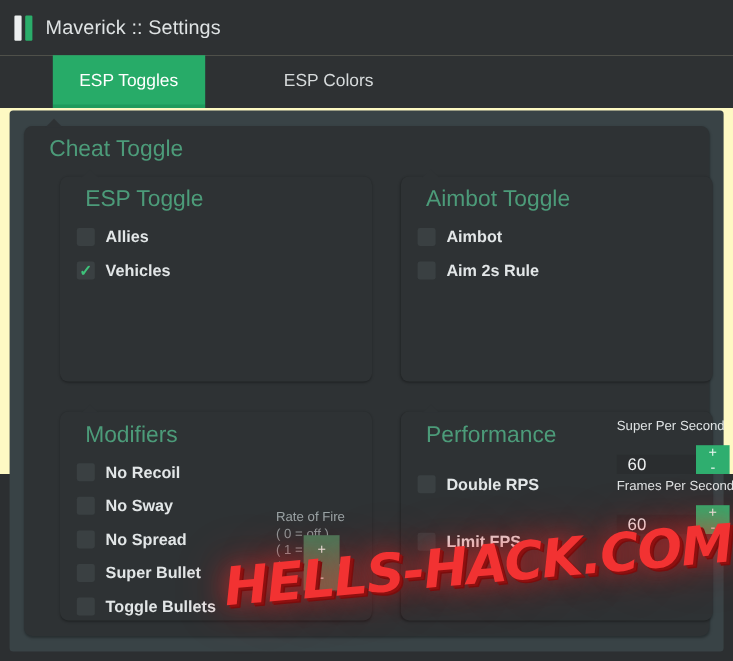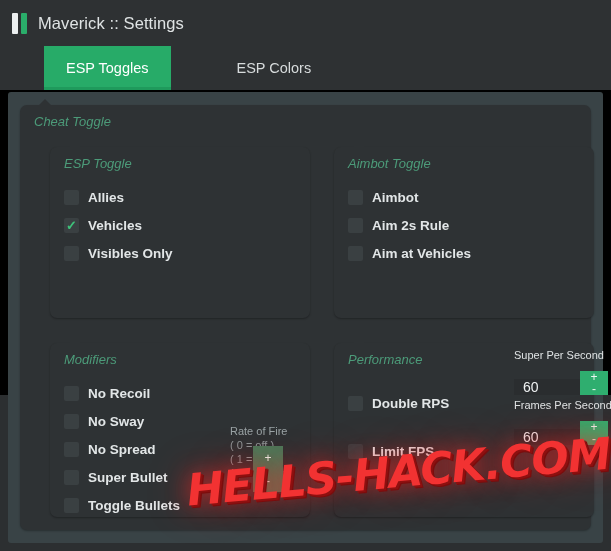--- a/index.html
+++ b/index.html
@@ -5,21 +5,21 @@
   * { box-sizing: border-box; margin: 0; padding: 0; }
   html, body {
     width: 611px; height: 551px;
     overflow: hidden;
     background: #2c2f31;
     font-family: "Liberation Sans", sans-serif;
   }
   #app {
     position: relative;
     width: 611px; height: 395px;
-    background: #000000;
+    background: #fef9c3;
   }
 
   
   .titlebar {
     position: absolute; left: 0; top: 0;
     width: 611px; height: 46px;
     background: #2e3133;
     display: flex; align-items: center;
     padding-left: 12px;
   }
@@ -64,22 +64,22 @@
     box-shadow: 0 1px 2px rgba(0,0,0,.30);
   }
   .group > .notch {
     position: absolute; top: -6px; left: 18px;
     width: 0; height: 0;
     border-left: 7px solid transparent;
     border-right: 7px solid transparent;
     border-bottom: 7px solid #2e3234;
   }
   .group-title {
-    position: absolute; left: 14px; top: 9px;
-    color: #4c9b79; font-size: 13px; font-style: italic;
+    position: absolute; left: 21px; top: 9px;
+    color: #4c9b79; font-size: 19px;
   }
 
   #grp-cheat  { left: 12px;  top: 13px;  width: 571px; height: 425px; }
   #grp-esp    { left: 30px;  top: 42px;  width: 260px; height: 171px; }
   #grp-aim    { left: 314px; top: 42px;  width: 260px; height: 171px; }
   #grp-mod    { left: 30px;  top: 238px; width: 260px; height: 174px; }
   #grp-perf   { left: 314px; top: 238px; width: 260px; height: 174px; }
 
   #grp-cheat > .group-title { color: #4c9b79; }
 
@@ -186,42 +186,34 @@
         <div class="group-title">ESP Toggle</div>
         <div class="chk-list">
           <div class="chk-row">
             <div class="chk-box"></div>
             <div class="chk-label">Allies</div>
           </div>
           <div class="chk-row">
             <div class="chk-box on"></div>
             <div class="chk-label">Vehicles</div>
           </div>
-          <div class="chk-row">
-            <div class="chk-box"></div>
-            <div class="chk-label">Visibles Only</div>
-          </div>
         </div>
       </div>
 
       <div class="group" id="grp-aim">
         <div class="notch"></div>
         <div class="group-title">Aimbot Toggle</div>
         <div class="chk-list">
           <div class="chk-row">
             <div class="chk-box"></div>
             <div class="chk-label">Aimbot</div>
           </div>
           <div class="chk-row">
             <div class="chk-box"></div>
             <div class="chk-label">Aim 2s Rule</div>
-          </div>
-          <div class="chk-row">
-            <div class="chk-box"></div>
-            <div class="chk-label">Aim at Vehicles</div>
           </div>
         </div>
       </div>
 
       <div class="group" id="grp-mod">
         <div class="notch"></div>
         <div class="group-title">Modifiers</div>
         <div class="chk-list">
           <div class="chk-row">
             <div class="chk-box"></div>

